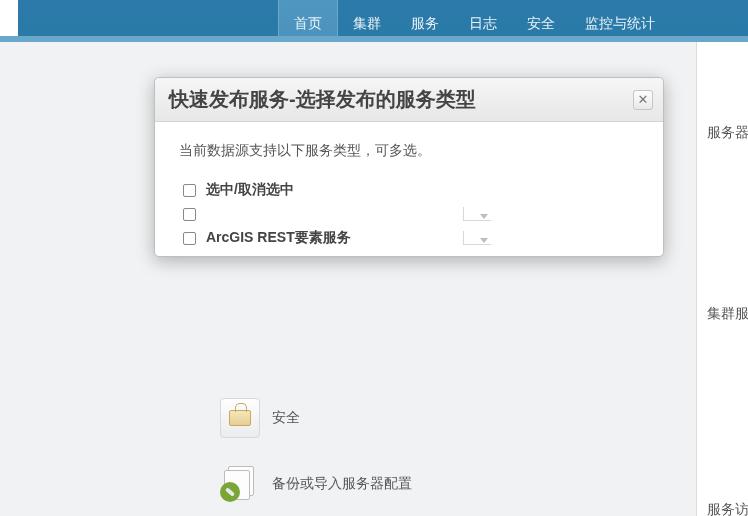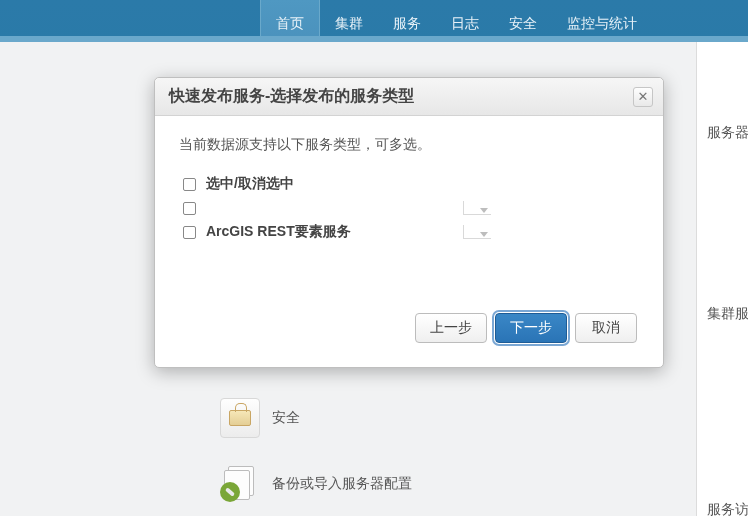--- a/index.html
+++ b/index.html
@@ -1,21 +1,21 @@
 <!DOCTYPE html>
 <html><head>
 <meta charset="utf-8">
 <style>
   * { box-sizing: border-box; margin: 0; padding: 0; }
   html, body { width: 748px; height: 516px; overflow: hidden; font-family: "Microsoft YaHei", Arial, sans-serif; font-size: 14px; }
   body { background: #ffffff; position: relative; }
 
   
   .nav {
-    position: absolute; left: 0; right: 0; top: 0; height: 48px;
+    position: absolute; left: 18px; right: 0; top: 0; height: 48px;
     background: linear-gradient(#2b7aa9, #2a7aa8);
     display: flex; align-items: stretch; color: #fff;
     padding-left: 260px;
     border-bottom: 1px solid #5897bd;
   }
   .nav-item {
     padding: 0 15px; display: flex; align-items: center; cursor: pointer;
     font-size: 14px; color: #e8f2f8;
   }
   .nav-item.active {
@@ -78,21 +78,21 @@
     background: #fff; border: 1px solid #bfbfbf; border-radius: 5px;
     box-shadow: 0 4px 18px rgba(0,0,0,0.28);
   }
   .dlg-title {
     display: flex; align-items: center; justify-content: space-between;
     background: linear-gradient(#f6f6f6, #e7e7e7);
     border-bottom: 1px solid #d3d3d3;
     border-radius: 5px 5px 0 0;
     padding: 8px 10px 8px 14px;
   }
-  .dlg-title-text { font-weight: bold; color: #444; font-size: 16px; }
+  .dlg-title-text { font-weight: bold; color: #444; font-size: 20px; }
   .dlg-close {
     width: 20px; height: 20px; border: 1px solid #c6c6c6; border-radius: 3px;
     background: linear-gradient(#fefefe,#e9e9e9);
     display: flex; align-items: center; justify-content: center;
     color: #777; font-size: 13px; cursor: pointer; line-height: 1;
   }
   .dlg-body { padding: 20px 8px 6px 24px; }
   .dlg-desc { color: #555; font-size: 14px; margin-bottom: 18px; }
   .opt-list { padding-left: 4px; font-weight: bold; }
   .opt-row {
@@ -205,25 +205,14 @@
 
       <div class="opt-row">
         <div class="opt-cb"></div>
         <span class="opt-label">ArcGIS REST要素服务</span>
         <div class="opt-tray">
             <span class="tri"></span>
           </div>
       </div>
 
     </div>
-    <div class="dlg-buttons">
-      <div class="btn">
-          <span>上一步</span>
-        </div>
-      <div class="btn primary">
-          <span>下一步</span>
-        </div>
-      <div class="btn">
-          <span>取消</span>
-        </div>
-    </div>
   </div>
 </div>
 
 </body></html>

